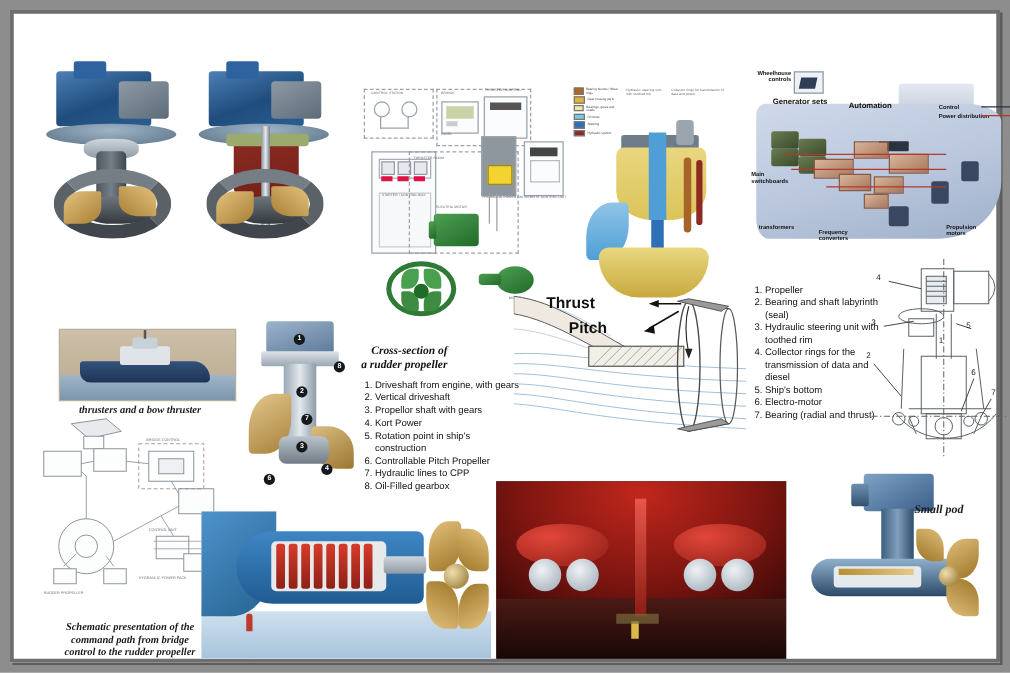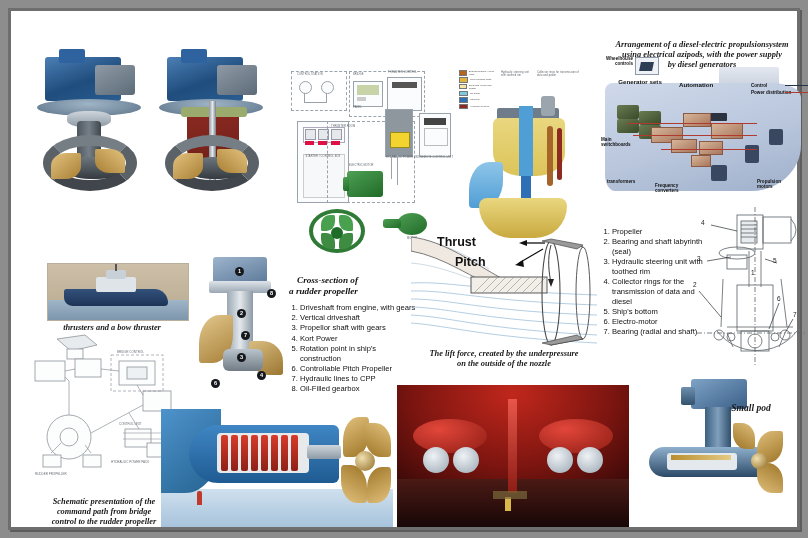--- a/index.html
+++ b/index.html
@@ -284,25 +284,20 @@
     <div style="position:absolute;left:36px;top:52px;width:72px;height:58px;background:linear-gradient(#e9d77f,#dcc45a);border-radius:6px 6px 40% 40%;"></div>
     <div style="position:absolute;left:62px;top:40px;width:14px;height:70px;background:#4f9ed6;"></div>
     <div style="position:absolute;left:64px;top:110px;width:10px;height:30px;background:#2f6fb5;"></div>
     <div style="position:absolute;left:90px;top:60px;width:6px;height:60px;background:#a6642b;border-radius:3px;"></div>
     <div style="position:absolute;left:100px;top:62px;width:5px;height:52px;background:#8d2b22;border-radius:3px;"></div>
     <div style="position:absolute;left:84px;top:30px;width:14px;height:20px;background:#9aa5ae;border-radius:3px;"></div>
     <div style="position:absolute;left:12px;top:96px;width:34px;height:46px;background:linear-gradient(#8fc5e8,#4f9ed6);border-radius:60% 10% 60% 10%;"></div>
     <div style="position:absolute;left:22px;top:132px;width:88px;height:40px;background:linear-gradient(#e9d77f,#c9a93f);border-radius:10px 10px 40px 40px;"></div>
   </div>
 
-  <div class="abs cap cap-sm" style="left:584px;top:29px;width:214px;">
-    <div>Arrangement of a diesel-electric propulsionsystem</div>
-    <div>using electrical azipods, with the power supply</div>
-    <div>by diesel generators</div>
-  </div>
   <div class="abs" id="dieselpanel">
     <div id="desuper"></div>
     <div id="dehull"></div>
 
     <div style="position:absolute;left:36px;top:18px;width:22px;height:16px;border:1px solid #8f99a6;background:#eef2f6;">
       <div style="position:absolute;left:4px;top:4px;width:13px;height:9px;background:#2d3e55;transform:skewX(-12deg);"></div>
     </div>
     <div class="delabel s" style="left:6px;top:17px;width:28px;text-align:right;">Wheelhouse controls</div>
 
     <div style="position:absolute;left:152px;top:44px;">
@@ -413,34 +408,30 @@
 
       <path d="M140,24 C136,38 138,52 140,62" stroke="#222" stroke-width="0.9" fill="none"></path>
       <polygon points="140,66 137,58 143,58" fill="#222"></polygon>
       <line x1="112" y1="22" x2="134" y2="22" stroke="#111" stroke-width="1.3"></line>
       <polygon points="108,22 116,19 116,25" fill="#111"></polygon>
       <line x1="108" y1="42" x2="132" y2="28" stroke="#111" stroke-width="1.2"></line>
       <polygon points="104,44 112,39 113,46" fill="#111"></polygon>
     </svg>
     <div class="liftlbl" style="left:26px;top:14px;">Thrust</div>
     <div class="liftlbl" style="left:44px;top:34px;">Pitch</div>
-    <div class="cap cap-sm" style="position:absolute;left:-6px;top:128px;width:198px;">
-      <div>The lift force, created by the underpressure</div>
-      <div>on the outside of the nozzle</div>
-    </div>
   </div>
 
   <ol class="abs numlist" style="left:588px;top:216px;width:92px;">
     <li>Propeller</li>
     <li>Bearing and shaft labyrinth (seal)</li>
     <li>Hydraulic steering unit with toothed rim</li>
     <li>Collector rings for the transmission of data and diesel</li>
     <li>Ship's bottom</li>
     <li>Electro-motor</li>
-    <li>Bearing (radial and shaft)</li>
+    <li>Bearing (radial and thrust)</li>
   </ol>
 
   <div class="abs" id="techpanel">
     <svg width="108" height="170">
       <g stroke="#5a6166" fill="none" stroke-width="0.8">
         <rect x="40" y="8" width="26" height="34"></rect>
         <rect x="66" y="10" width="28" height="26"></rect>
         <path d="M94,12 q10,11 0,22"></path>
         <rect x="44" y="14" width="16" height="22" fill="#e9ecef"></rect>
         <line x1="44" y1="18" x2="60" y2="18"></line>

